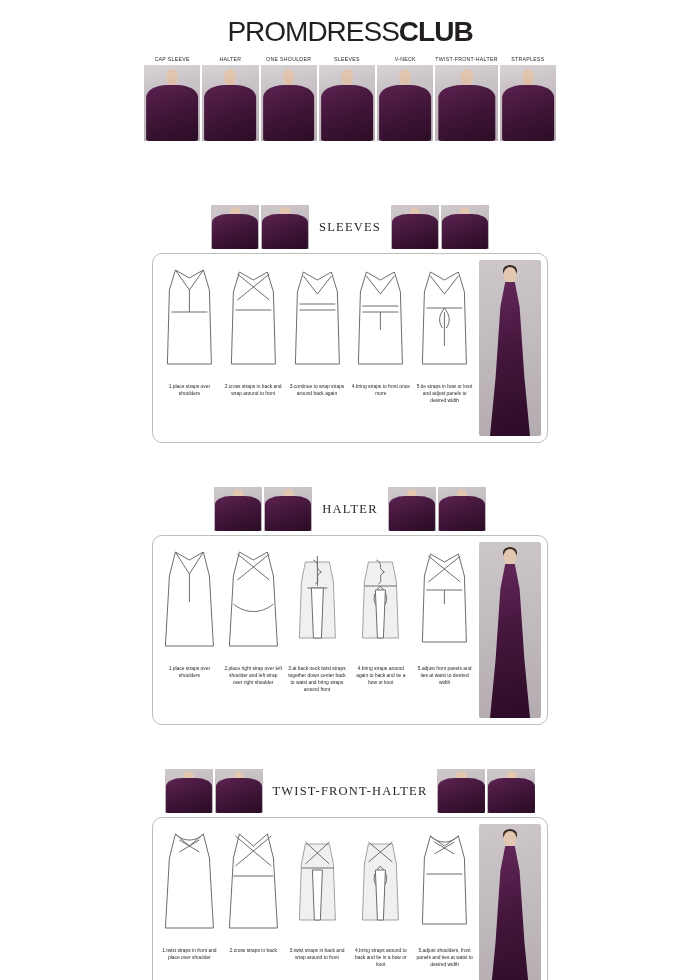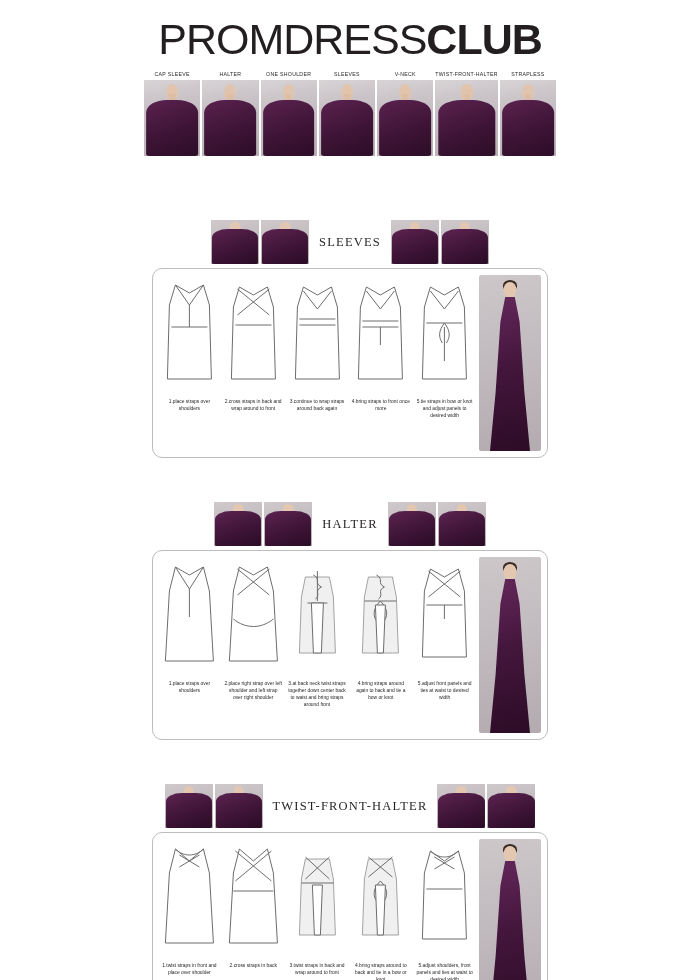--- a/index.html
+++ b/index.html
@@ -18,21 +18,21 @@
   }
 
   
   .brand {
     text-align: center;
     padding-top: 18px;
     letter-spacing: 0px;
     line-height: 1;
   }
   .brand-text {
-    font-size: 43px;
+    font-size: 28px;
     color: #231f20;
     font-family: "Liberation Sans", sans-serif;
     letter-spacing: -1px;
   }
   .brand-text .thin { font-weight: 300; }
   .brand-text .bold { font-weight: 700; }
 
   
   .styles-strip {
     width: 412px;

